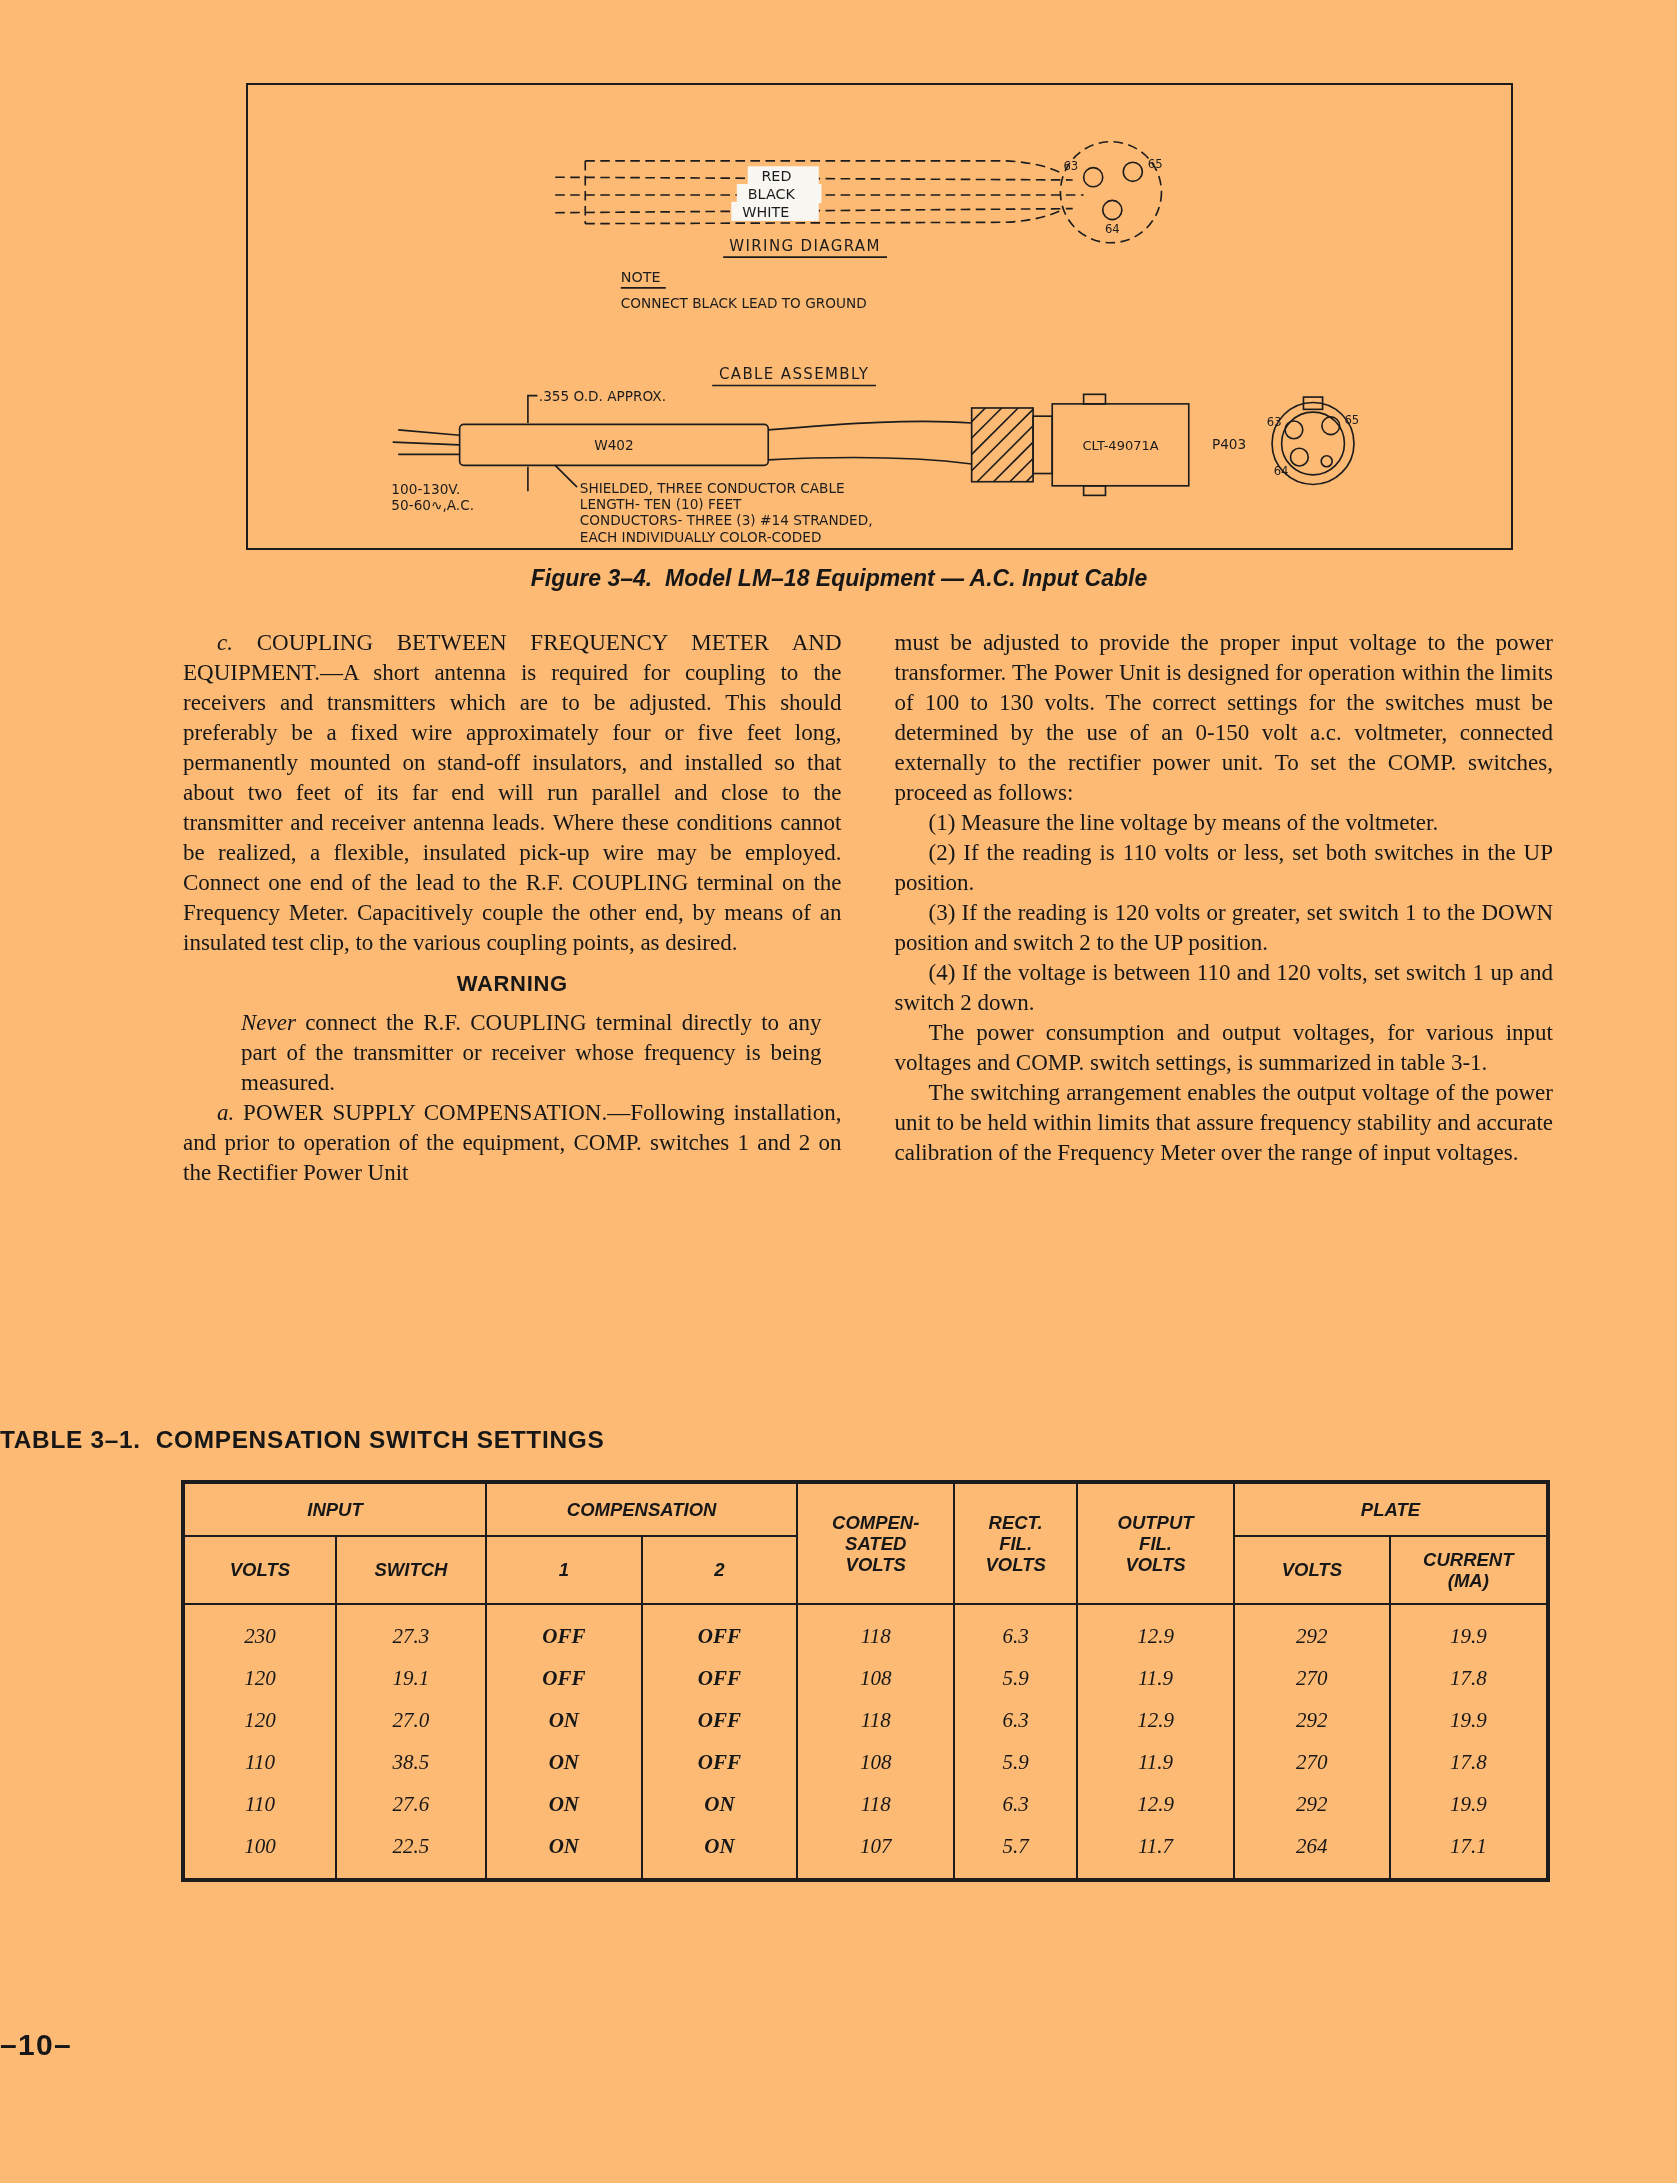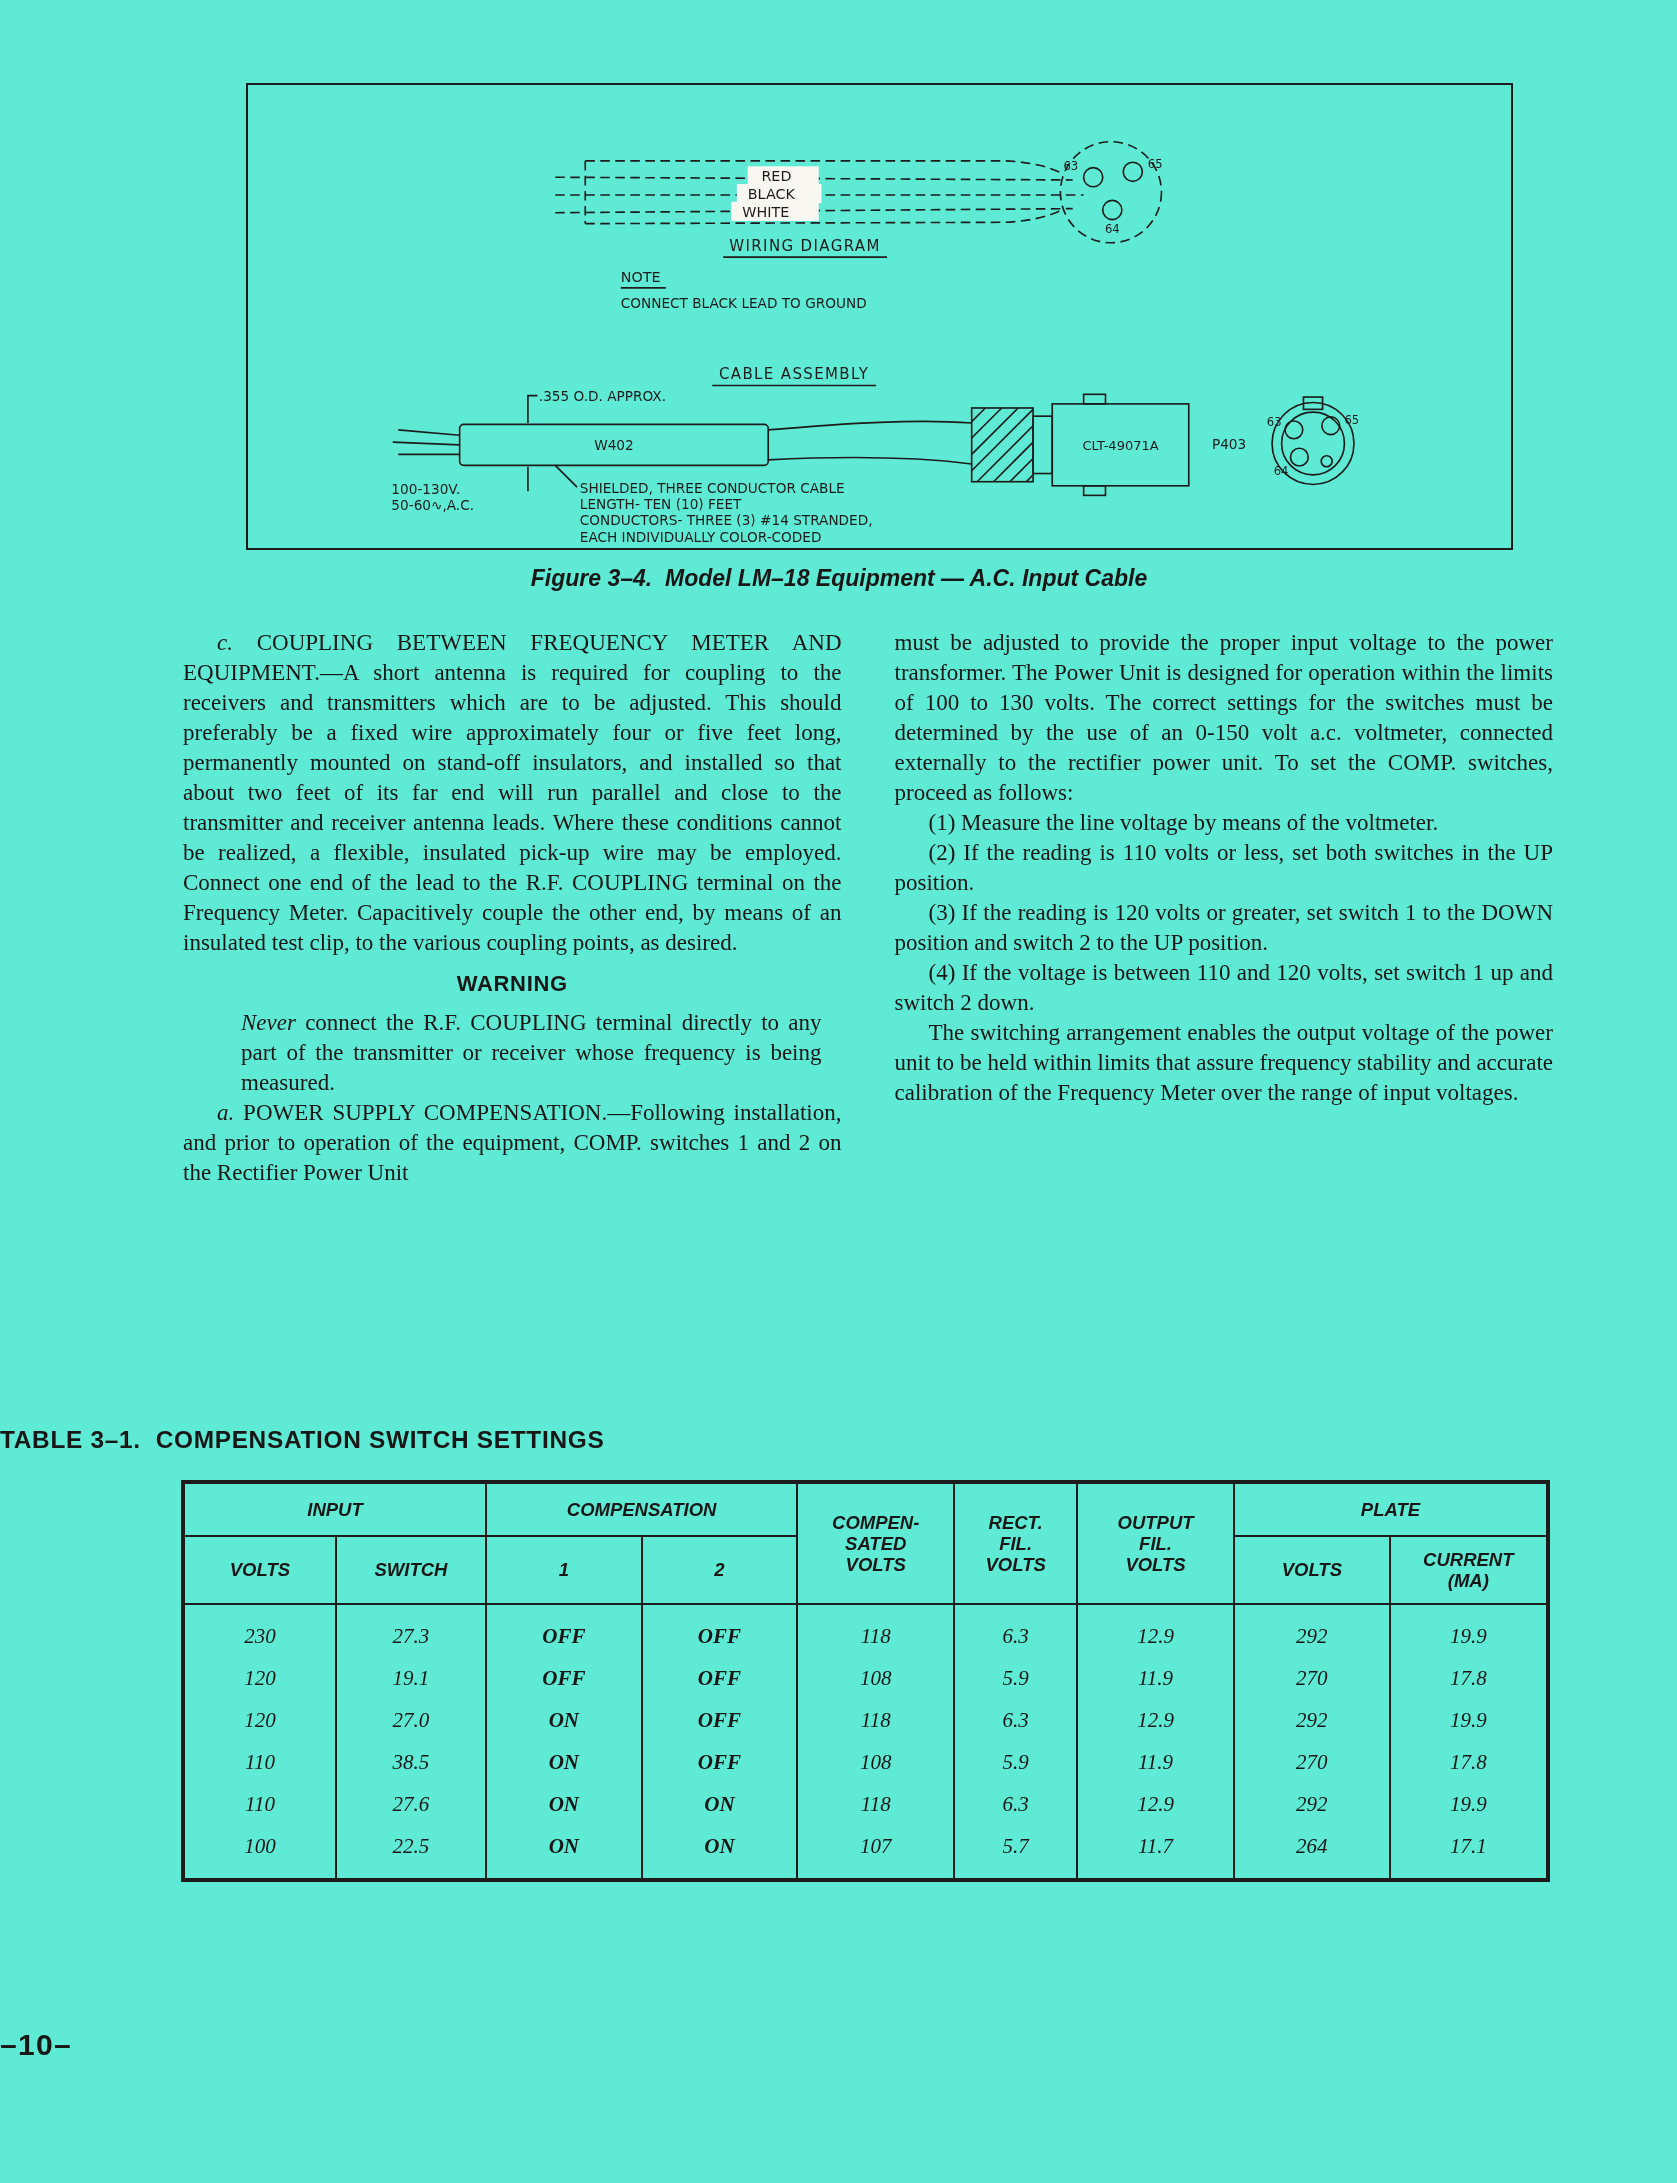--- a/index.html
+++ b/index.html
@@ -1,17 +1,17 @@
 <!DOCTYPE html>
 <html style="font-size:10.6px"><head>
 <meta charset="utf-8">
 <style>
   html,body{margin:0;padding:0;}
   body{background:#d9d8d3;}
-  .page{position:relative;width:1678px;height:2183px;background:#5eead4;color:#171717;
+  .page{position:relative;width:1678px;height:2183px;background:#fdba74;color:#171717;
         font-family:"Liberation Serif",serif;margin:0 auto;overflow:hidden;}
 
   
   .figure-box{position:absolute;left:246px;top:83px;width:1263px;height:463px;border:2.6px solid #1c1c1c;}
   .figure-box svg{width:100%;height:100%;display:block;}
   .figure-caption{position:absolute;top:565px;left:0;width:100%;text-align:center;
         font-family:"Liberation Sans",sans-serif;font-weight:700;font-style:italic;font-size:23px;}
 
   
   .columns{position:absolute;top:628px;left:183px;width:1370px;display:flex;gap:53px;}
@@ -155,20 +155,21 @@
 
       <p class="body-text indent"><span class="ital">a. </span><span>POWER SUPPLY COMPENSATION.—Following installation, and prior to operation of the equipment, COMP. switches 1 and 2 on the Rectifier Power Unit</span></p>
     </div>
 
     <div class="col">
       <p class="body-text">must be adjusted to provide the proper input voltage to the power transformer. The Power Unit is designed for operation within the limits of 100 to 130 volts. The correct settings for the switches must be determined by the use of an 0-150 volt a.c. voltmeter, connected externally to the rectifier power unit. To set the COMP. switches, proceed as follows:</p>
       <p class="body-text indent">(1) Measure the line voltage by means of the voltmeter.</p>
       <p class="body-text indent">(2) If the reading is 110 volts or less, set both switches in the UP position.</p>
       <p class="body-text indent">(3) If the reading is 120 volts or greater, set switch 1 to the DOWN position and switch 2 to the UP position.</p>
       <p class="body-text indent">(4) If the voltage is between 110 and 120 volts, set switch 1 up and switch 2 down.</p>
+      <p class="body-text indent">The power consumption and output voltages, for various input voltages and COMP. switch settings, is summarized in table 3-1.</p>
       <p class="body-text indent">The switching arrangement enables the output voltage of the power unit to be held within limits that assure frequency stability and accurate calibration of the Frequency Meter over the range of input voltages.</p>
     </div>
   </div>
 
   <div class="table-title">TABLE 3–1.&nbsp;&nbsp;COMPENSATION SWITCH SETTINGS</div>
 
   <table class="comp-table">
     <colgroup>
       <col style="width:11.2%">
         <col style="width:11.0%">

